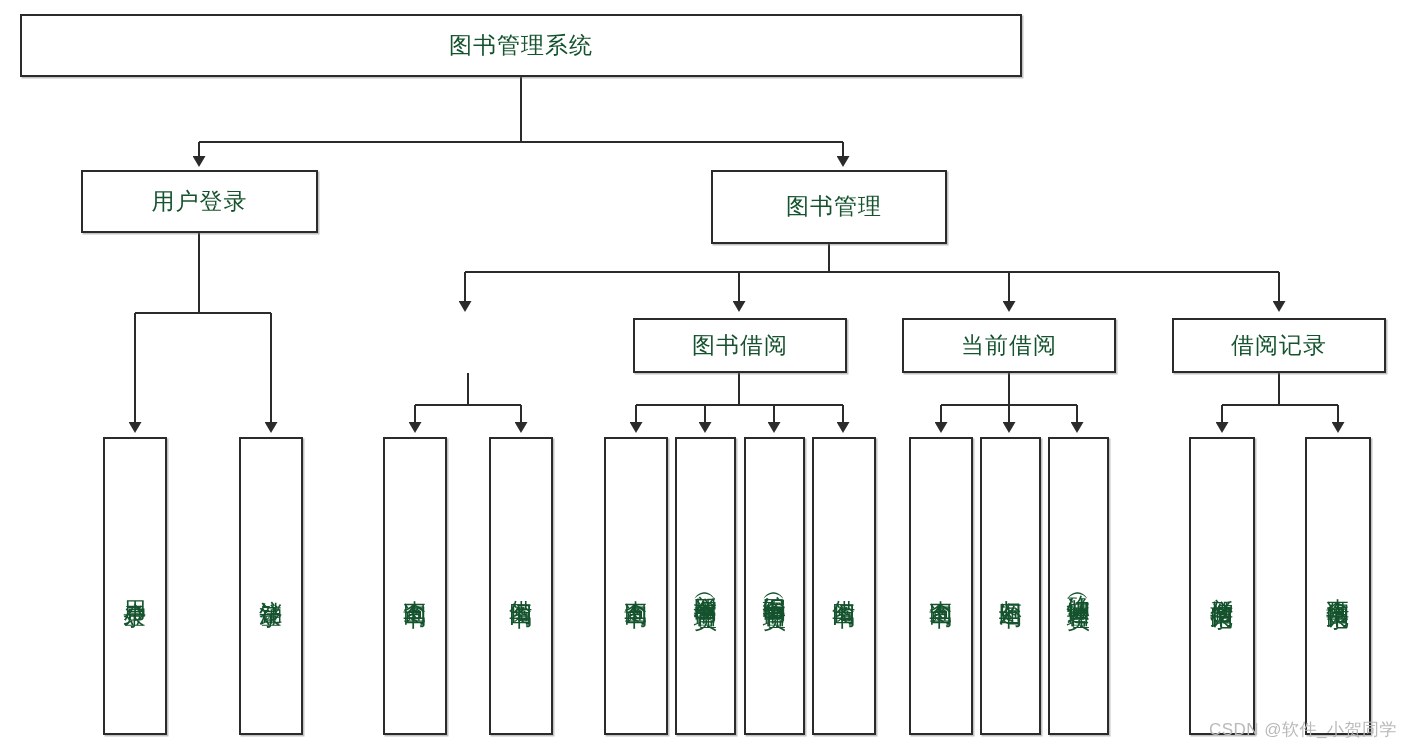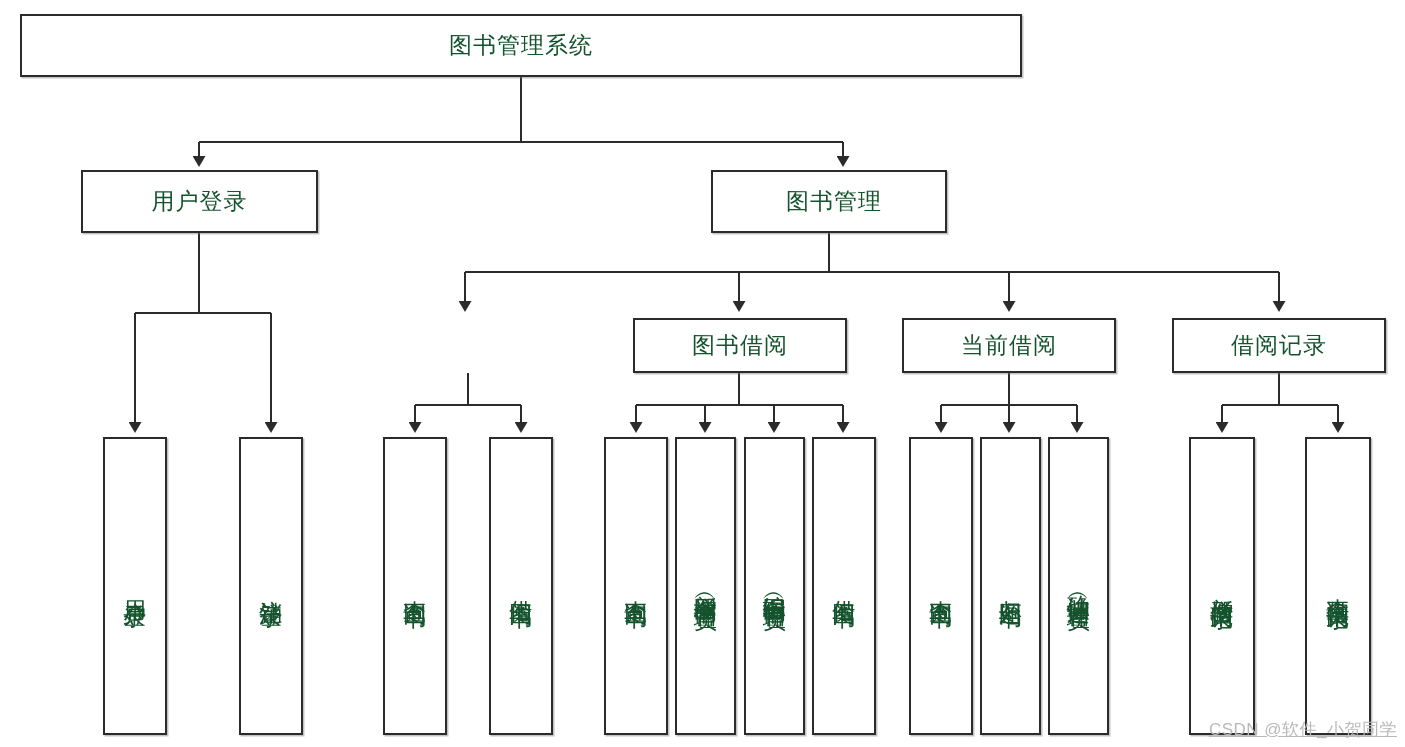--- a/index.html
+++ b/index.html
@@ -58,21 +58,20 @@
   }
   .watermark {
     position: absolute;
     right: 8px;
     bottom: 6px;
     font-size: 17px;
     color: #b9b9b9;
     letter-spacing: 0.5px;
     z-index: 5;
     white-space: nowrap;
-    text-decoration: underline;
   }
 </style>
 </head>
 <body>
 
 <div id="canvas">
 
   <svg id="edges" viewBox="0 0 1405 747" xmlns="http://www.w3.org/2000/svg">
     <defs>
       <marker id="arrow" markerWidth="11" markerHeight="13" refX="1" refY="6.5" orient="auto" markerUnits="userSpaceOnUse">
@@ -125,21 +124,21 @@
     </g>
   </svg>
 
   <div class="node horiz" style="left:20px; top:14px; width:1002px; height:63px;">
     <span class="lbl">图书管理系统</span>
   </div>
 
   <div class="node horiz" style="left:81px; top:170px; width:237px; height:63px;">
     <span class="lbl">用户登录</span>
   </div>
-  <div class="node horiz" style="left:711px; top:170px; width:236px; height:63px;padding-left:10px;">
+  <div class="node horiz" style="left:711px; top:170px; width:236px; height:74px;padding-left:10px;">
     <span class="lbl">图书管理</span>
   </div>
 
   <div class="node horiz" style="left:633px; top:318px; width:214px; height:55px;">
     <span class="lbl">图书借阅</span>
   </div>
   <div class="node horiz" style="left:1172px; top:318px; width:214px; height:55px;">
     <span class="lbl">借阅记录</span>
   </div>
   <div class="node horiz" style="left:902px; top:318px; width:214px; height:55px;">

